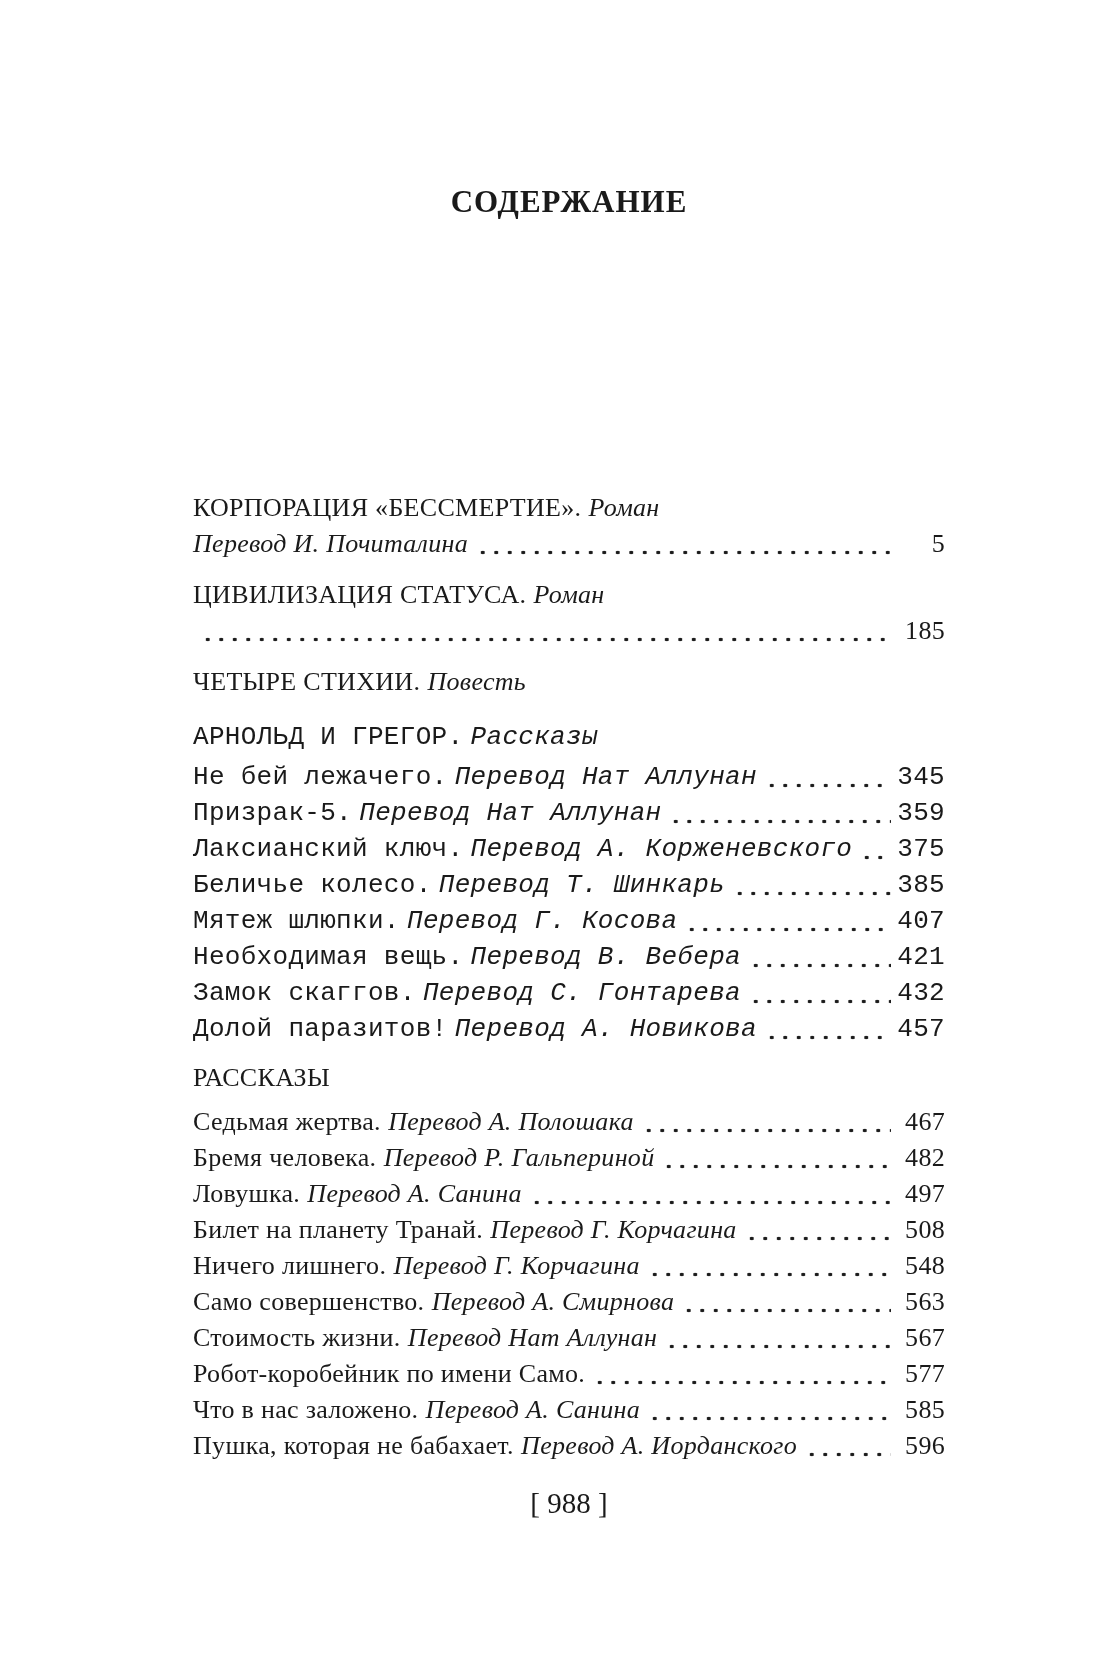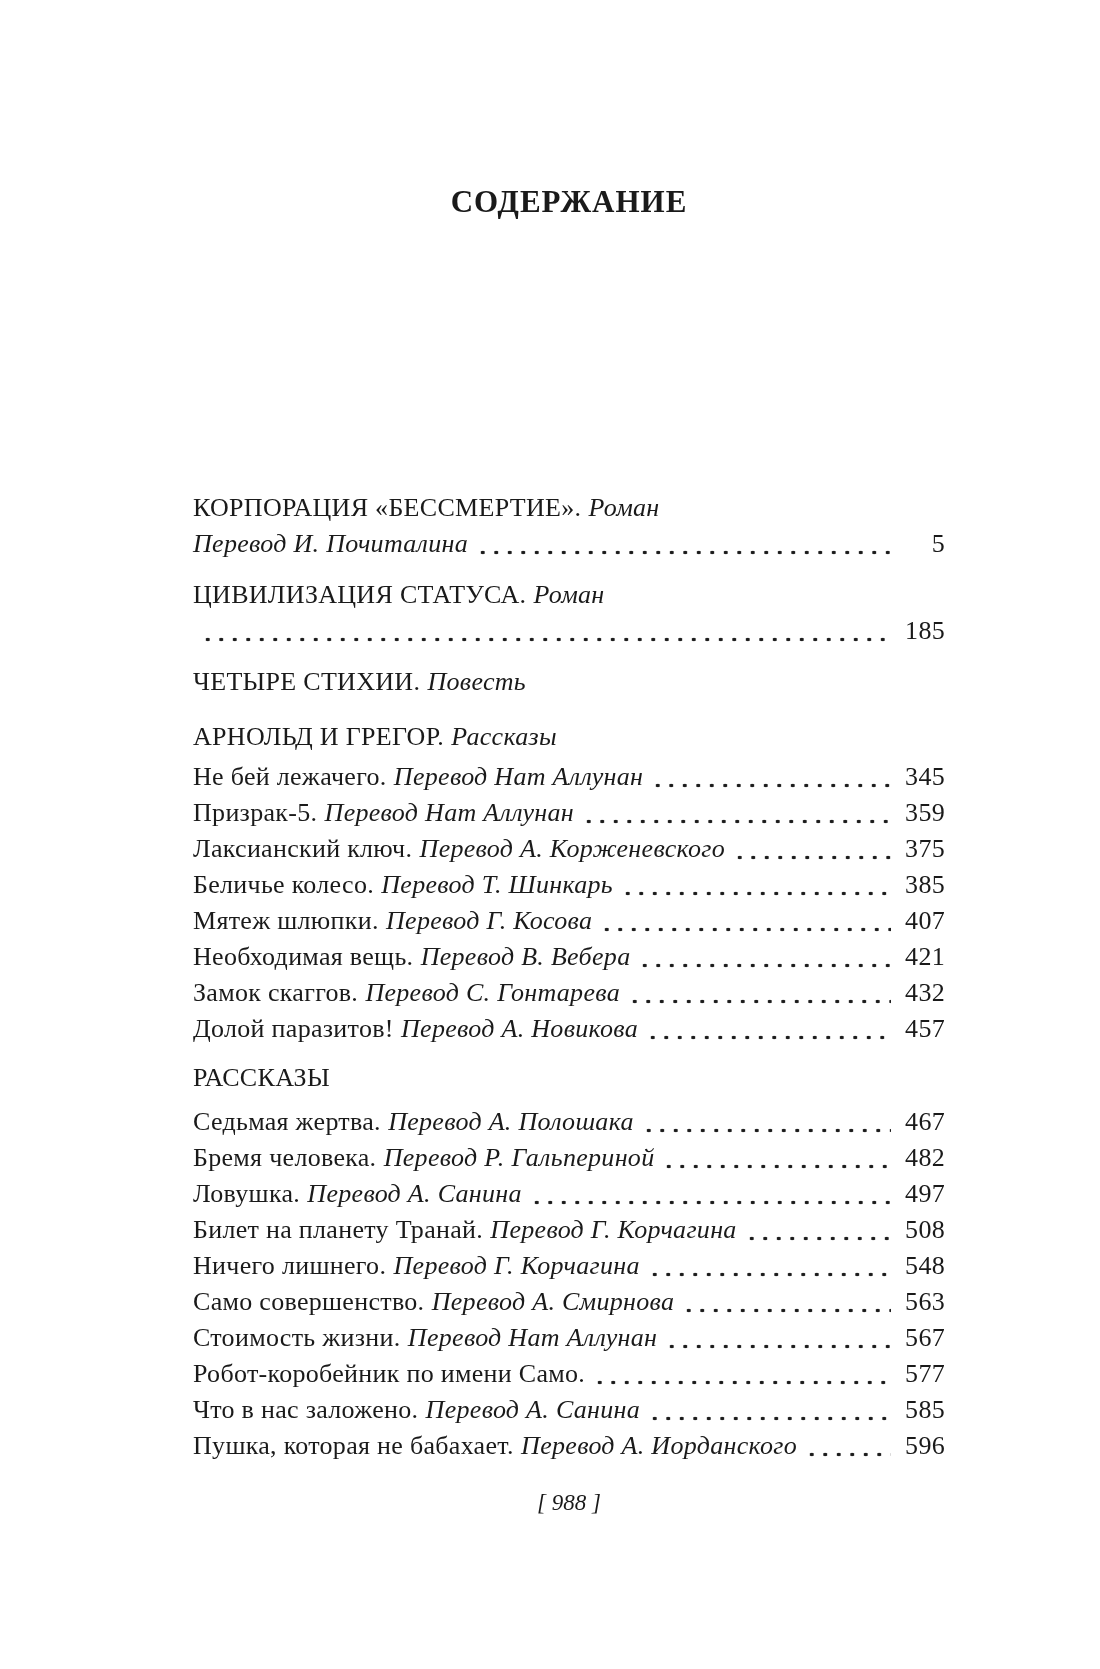--- a/index.html
+++ b/index.html
@@ -35,21 +35,21 @@
   .row {
     display: flex;
     align-items: flex-end;
     font-size: 26px;
     line-height: 36px;
     letter-spacing: 0.3px;
     white-space: nowrap;
   }
   .group { margin-top: 15px; }
   .group:first-of-type { margin-top: 0; }
-  .section-arnold { margin-top: 19px; }
+  .section-arnold { margin-top: 19px; font-family: Liberation Mono, monospace; }
   .section-arnold .heading-row { margin-bottom: 4px; }
   .section-stories { margin-top: 13px; }
   .section-stories .heading-row { margin-bottom: 8px; }
   .genre {
     font-style: italic;
     margin-left: 0.28em;
   }
   .translator {
     font-style: italic;
   }
@@ -64,23 +64,22 @@
     background-repeat: repeat-x;
     background-position: 3px calc(100% - 7px);
   }
   .pg {
     min-width: 54px;
     text-align: right;
   }
   .footer {
     margin-top: 22px;
     text-align: center;
-    font-size: 23px;
+    font-size: 29px;
     line-height: 34px;
-    font-style: italic;
   }
 </style>
 </head>
 <body>
 
 <div class="sheet">
 
   <h1 class="page-title">СОДЕРЖАНИЕ</h1>
 
   <div>

